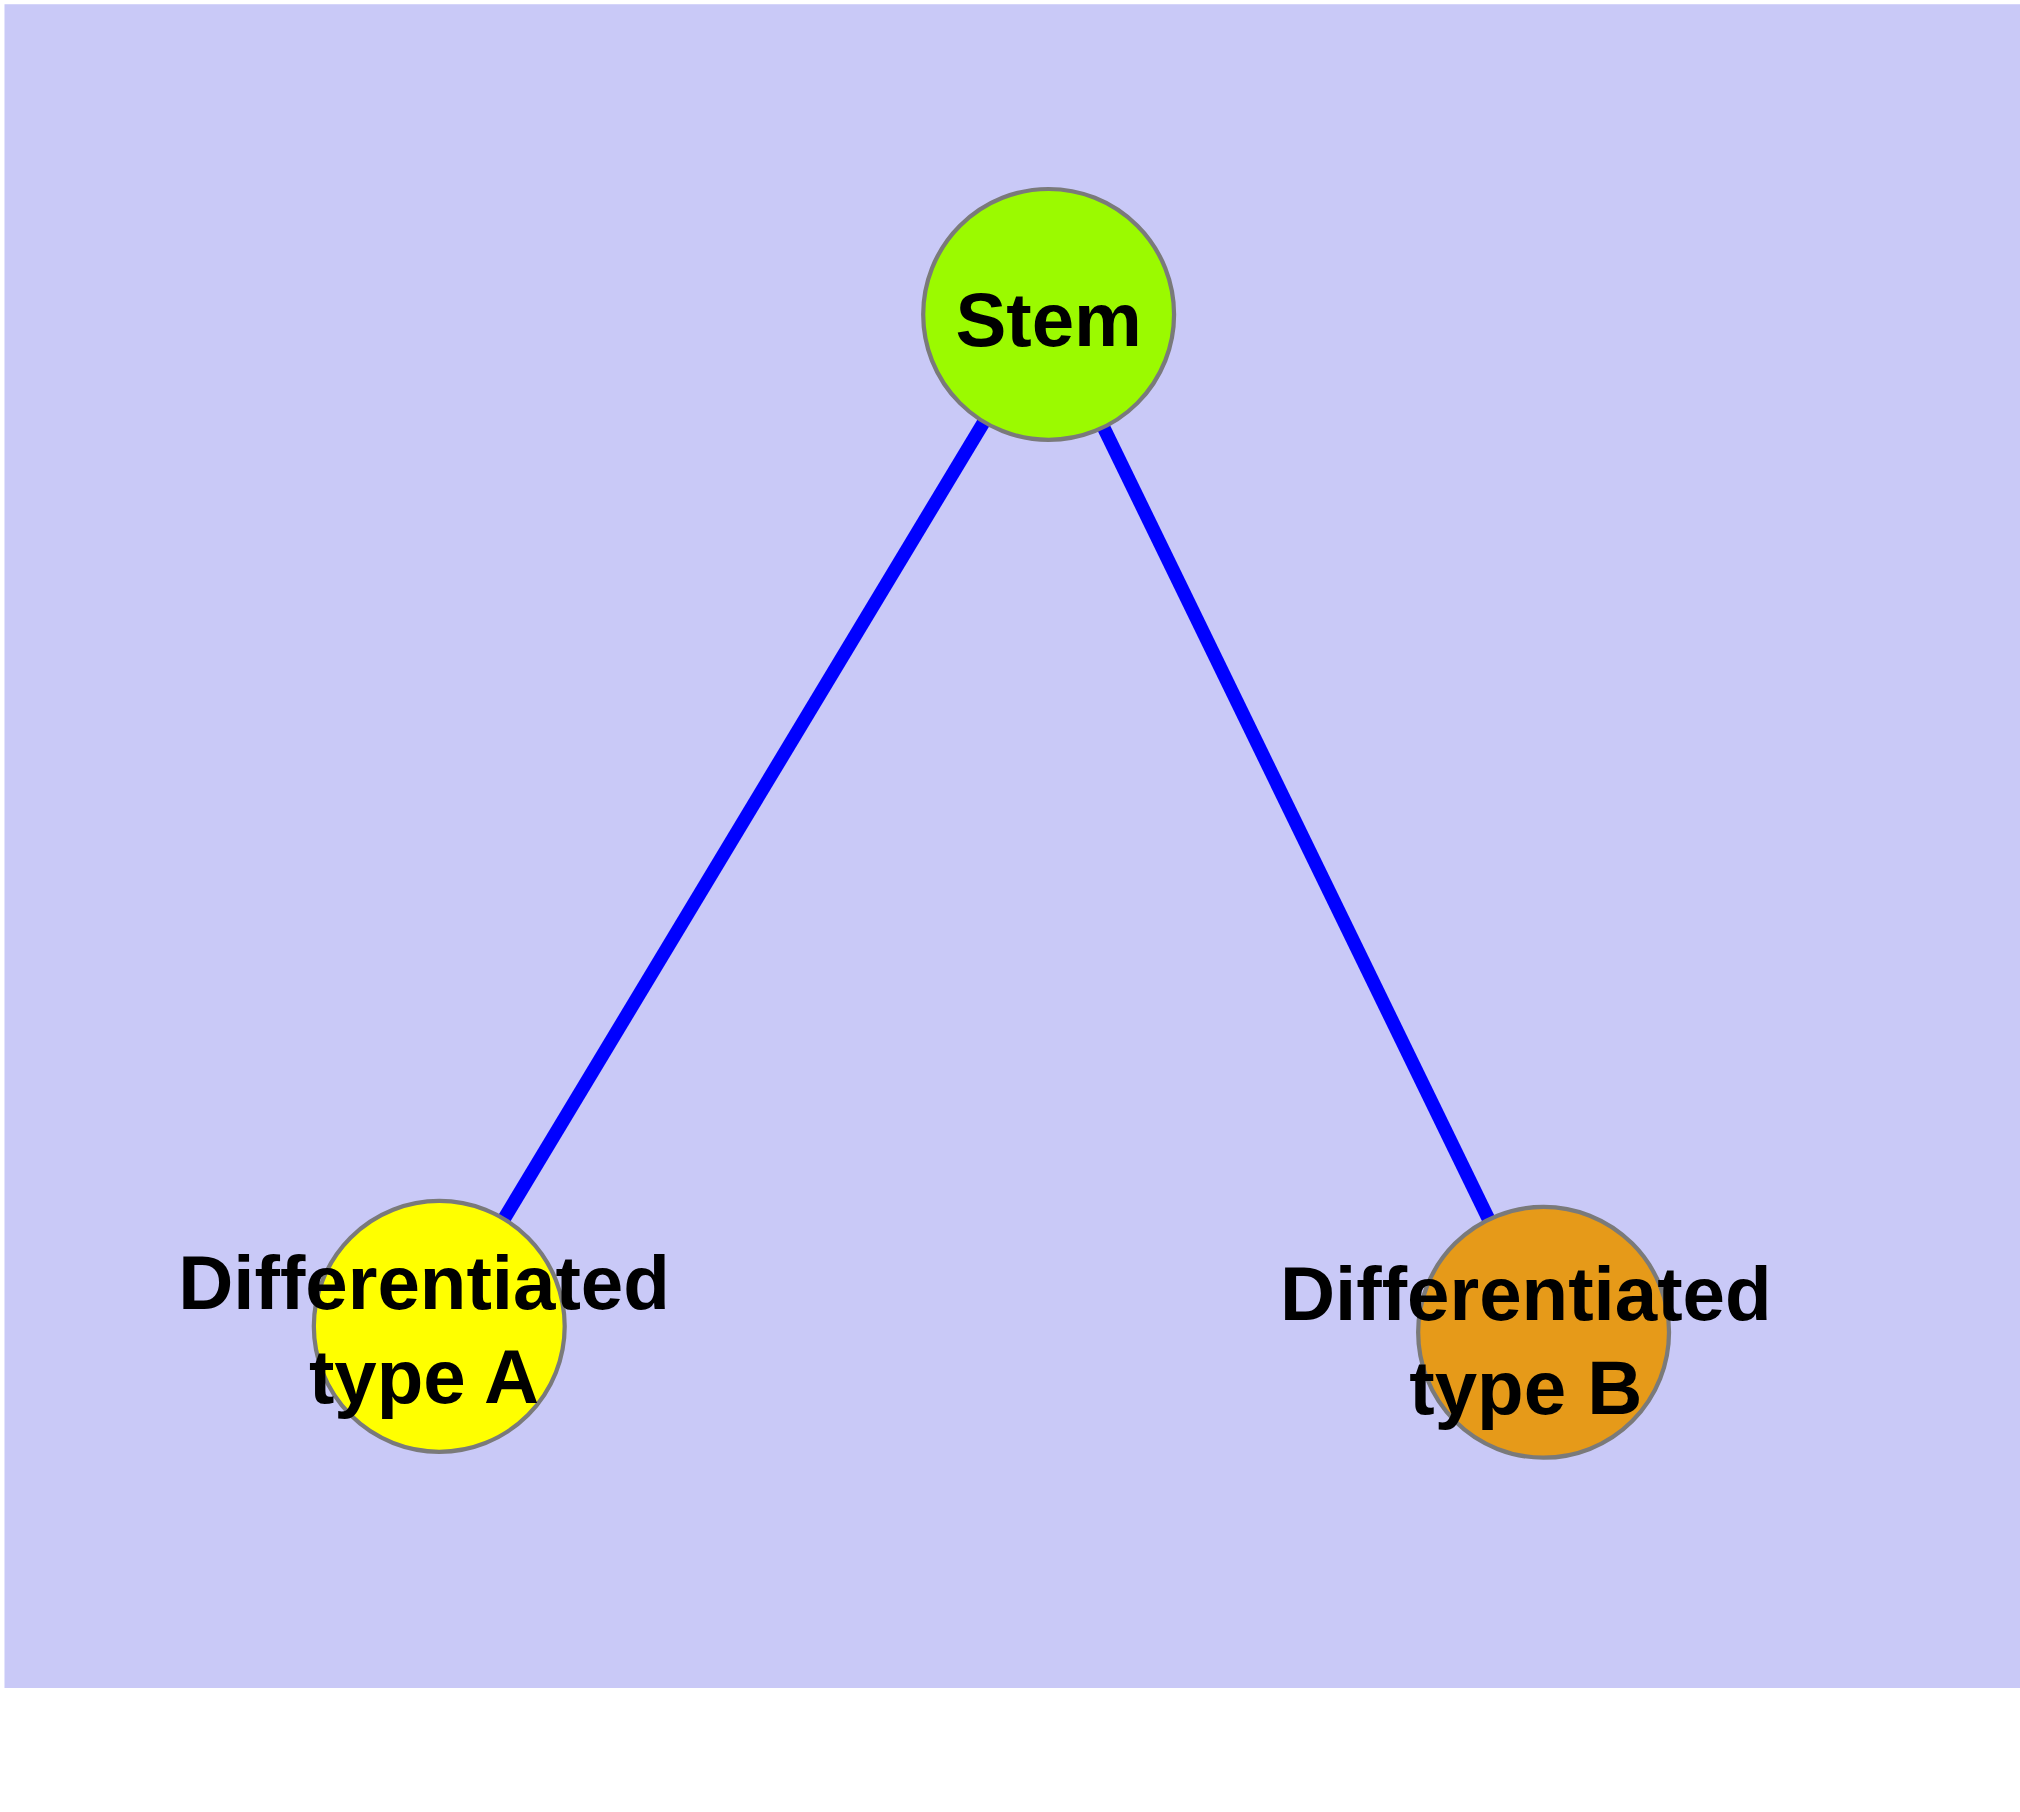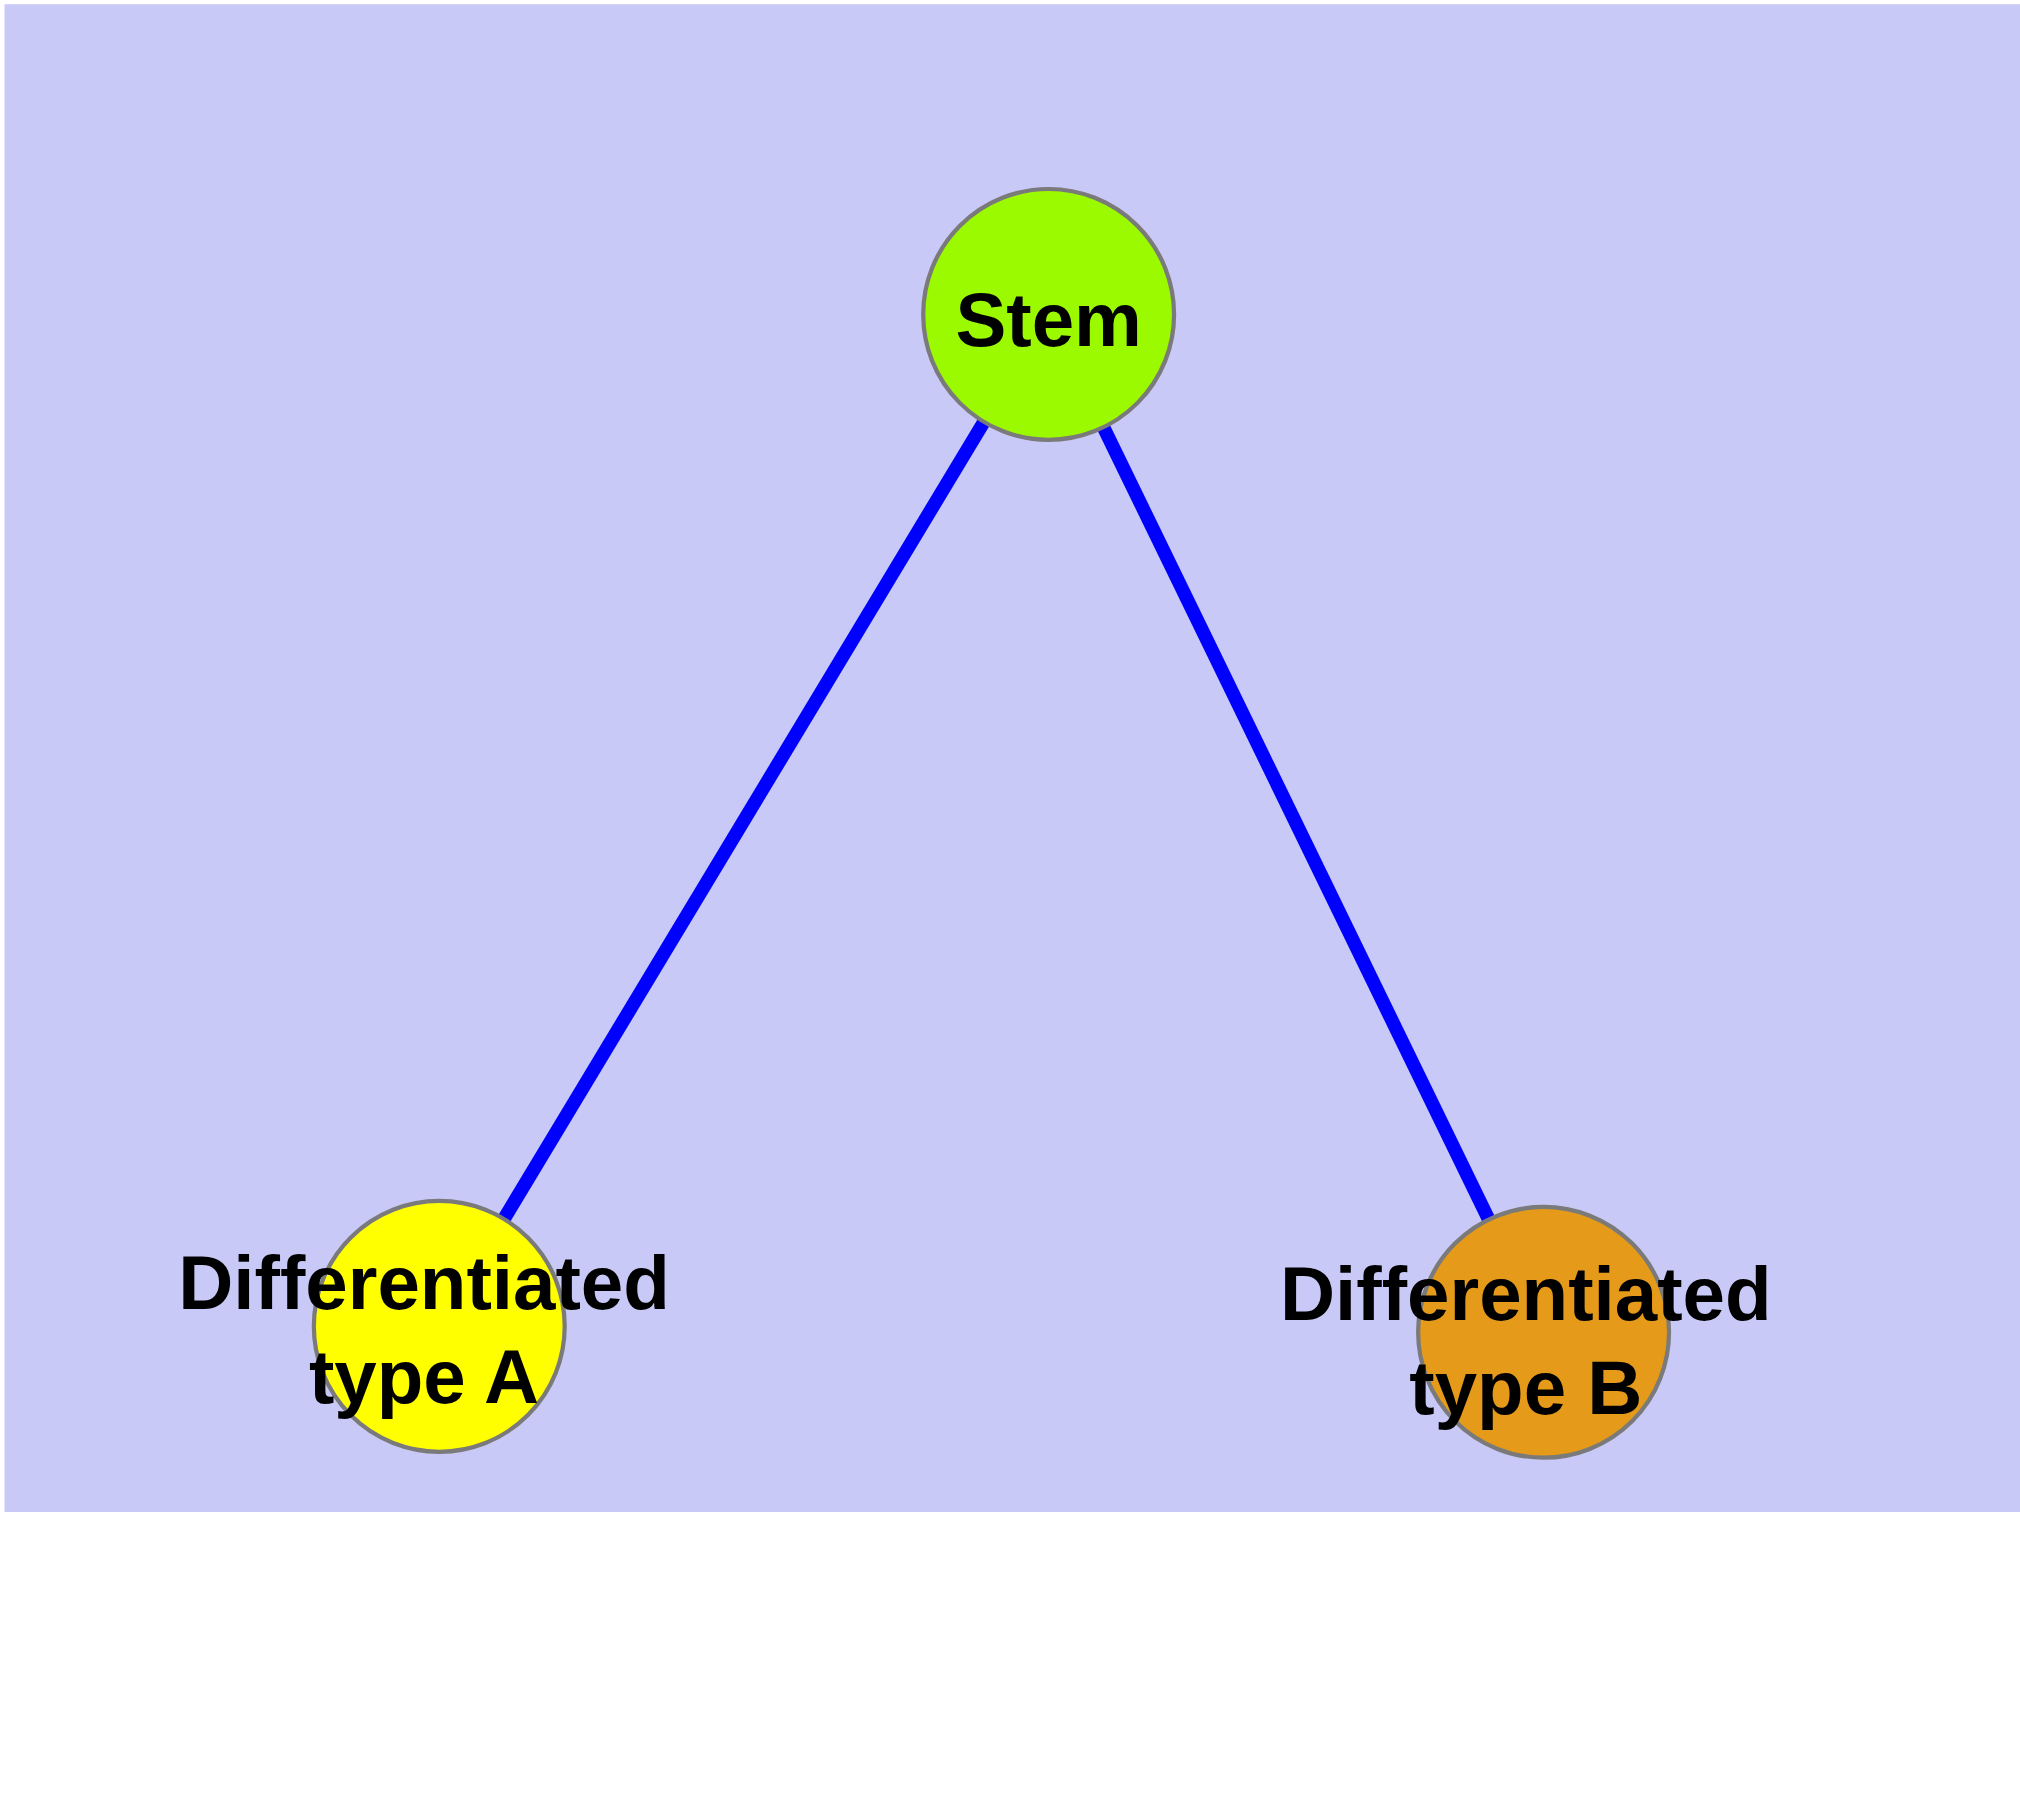--- a/index.html
+++ b/index.html
@@ -3,21 +3,21 @@
 <meta charset="utf-8">
 <style>
   html, body {
     margin: 0;
     padding: 0;
     background: #ffffff;
   }
   #stage {
     position: relative;
     width: 2021px;
-    height: 1512px;
+    height: 1688px;
     overflow: hidden;
     background: #ffffff;
   }
   svg.diagram {
     position: absolute;
     left: 0;
     top: 0;
     display: block;
   }
   .node-circle {

